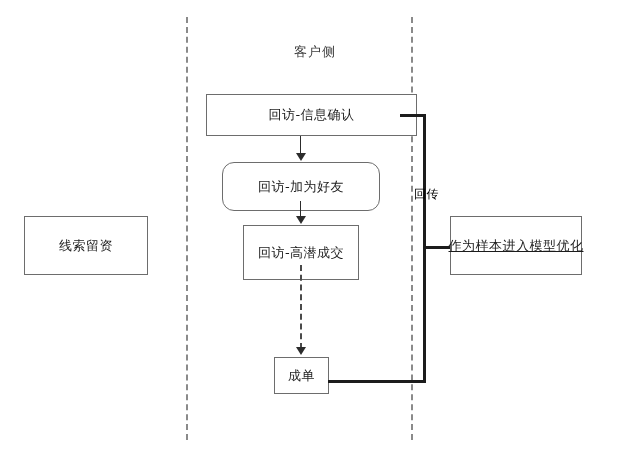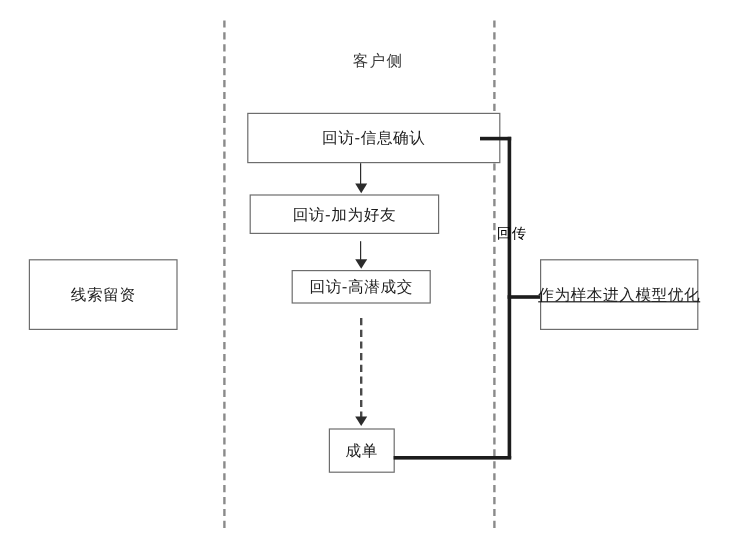--- a/index.html
+++ b/index.html
@@ -53,22 +53,22 @@
     align-items: center;
     justify-content: center;
     font-size: 13px;
     color: #1c1c1c;
     letter-spacing: 0.5px;
     white-space: nowrap;
   }
 
   #node-lead     { left: 24px;  top: 216px; width: 124px; height: 59px; }
   #node-confirm  { left: 206px; top: 94px;  width: 211px; height: 42px; }
-  #node-friend   { left: 208px; top: 162px; width: 158px; height: 33px; }
-  #node-deal     { left: 243px; top: 225px; width: 116px; height: 28px; }
+  #node-friend   { left: 222px; top: 162px; width: 158px; height: 49px; border-radius: 12px; }
+  #node-deal     { left: 243px; top: 225px; width: 116px; height: 55px; }
   #node-order    { left: 274px; top: 357px; width: 55px;  height: 37px; }
   #node-model    { left: 450px; top: 216px; width: 132px; height: 59px; text-decoration: underline; }
 
   
   .conn-v {
     position: absolute;
     width: 0;
     border-left: 1.5px solid #2c2c2c;
   }
   .conn-v.dashed {

